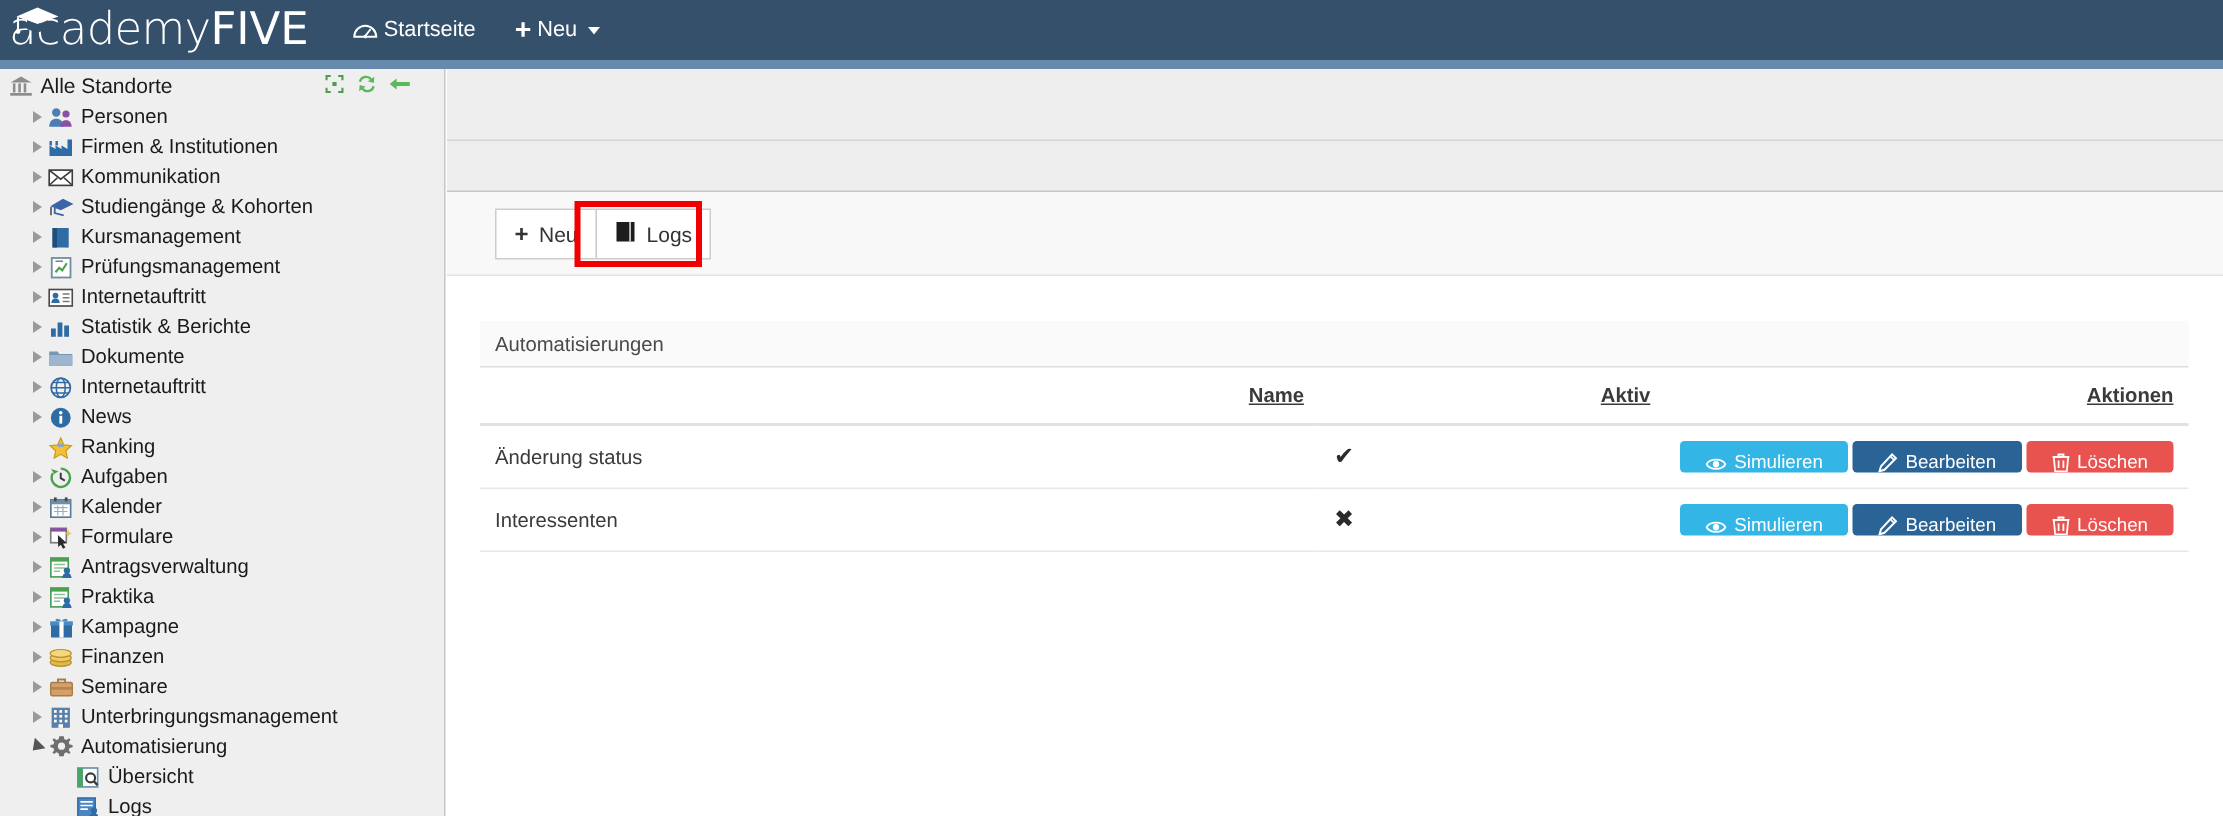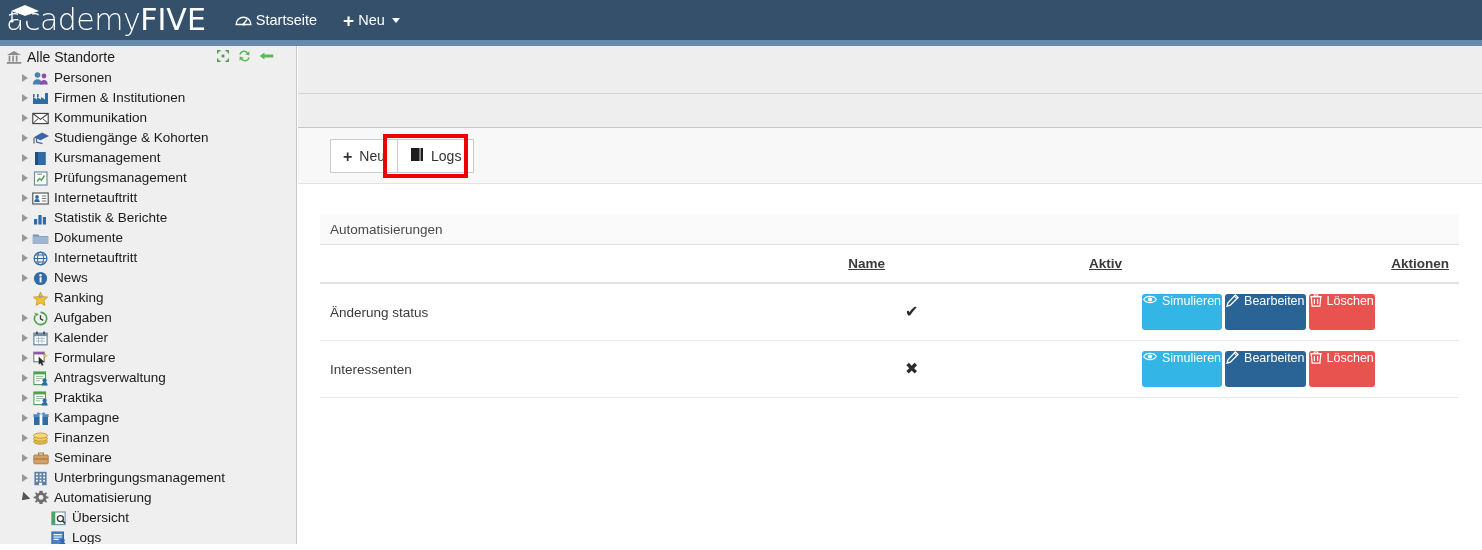--- a/index.html
+++ b/index.html
@@ -221,23 +221,23 @@
   }
   .col-name  { width: 575px; }
   .col-aktiv { width: 237px; }
   .mark {
     font-size: 16px; color: #2b2b2b; font-weight: bold;
     font-family: "DejaVu Sans", sans-serif;
     line-height: 14px;
   }
   .act-wrap { display: flex; gap: 3px; }
   .abtn {
-    display: inline-flex; align-items: flex-start; gap: 5px;
-    height: 36px;
-    padding: 0 1px;
+    display: inline-flex; align-items: flex-end; gap: 5px;
+    height: 21px;
+    padding: 0 17px;
     border-radius: 3px;
     color: #ffffff;
     font-size: 12.5px;
     cursor: pointer;
     white-space: nowrap;
     border: none;
     font-family: "Liberation Sans", sans-serif;
   }
   .abtn.sim { background: #33b5e5; }
   .abtn.edit { background: #2a6496; }

